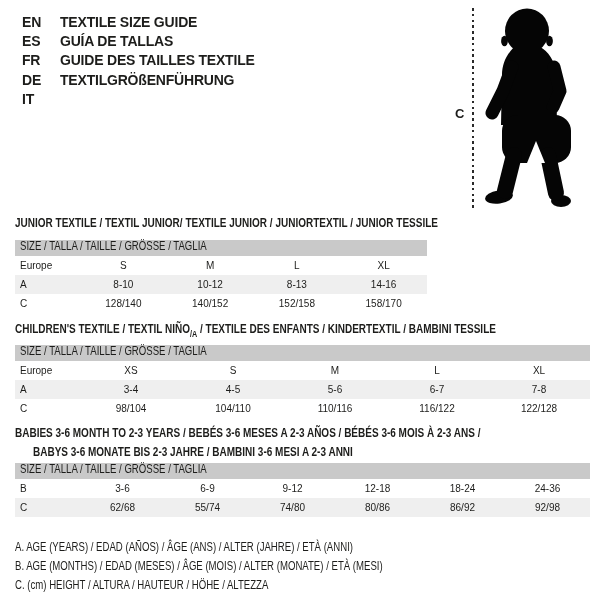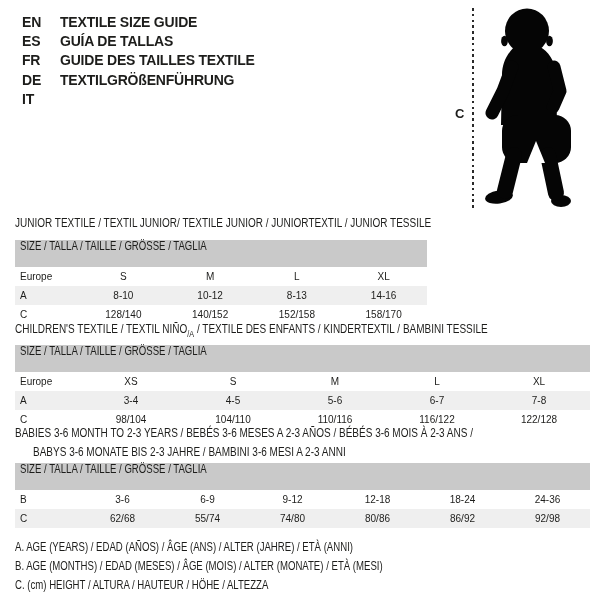--- a/index.html
+++ b/index.html
@@ -6,25 +6,25 @@
   #screen{
     position:relative;width:600px;height:600px;background:#ffffff;
     font-family:"Liberation Sans",sans-serif;color:#1d1d1b;overflow:hidden;
   }
   .abs{position:absolute;}
   .cond{display:inline-block;transform:scaleX(0.8);transform-origin:0 50%;white-space:nowrap;}
   
   .lang-row{display:flex;height:19.4px;align-items:center;font-weight:bold;font-size:14px;letter-spacing:-0.2px;}
   .lang-code{width:38px;}
   
-  .section-title{font-size:12.5px;font-weight:normal;height:15px;line-height:15px;white-space:nowrap;}
+  .section-title{font-size:12.5px;font-weight:bold;height:15px;line-height:15px;white-space:nowrap;}
   .sub-a{vertical-align:sub;font-size:9px;}
   
   .size-table{background:#ffffff;}
-  .size-bar{background:#c9c9c9;height:27px;line-height:13.5px;padding-left:5px;font-size:12px;}
+  .size-bar{background:#c9c9c9;height:16px;line-height:13.5px;padding-left:5px;font-size:12px;}
   .trow{display:flex;height:19px;line-height:19px;font-size:10px;}
   .tlabel{width:60px;padding-left:5px;}
   .tcell{flex:1;text-align:center;}
   .alt{background:#efefef;}
   
   .note{font-size:12px;font-weight:normal;height:19px;line-height:19px;white-space:nowrap;}
   
   .measure-line{
     width:2px;
     background:repeating-linear-gradient(to bottom,#2a2a2a 0 2.6px,transparent 2.6px 5.8px);

